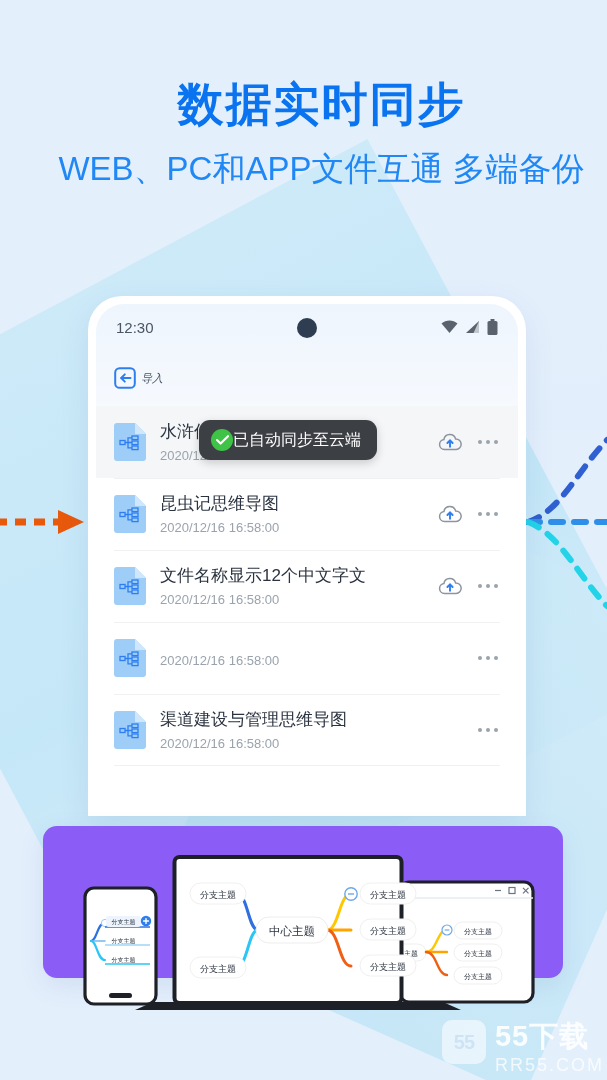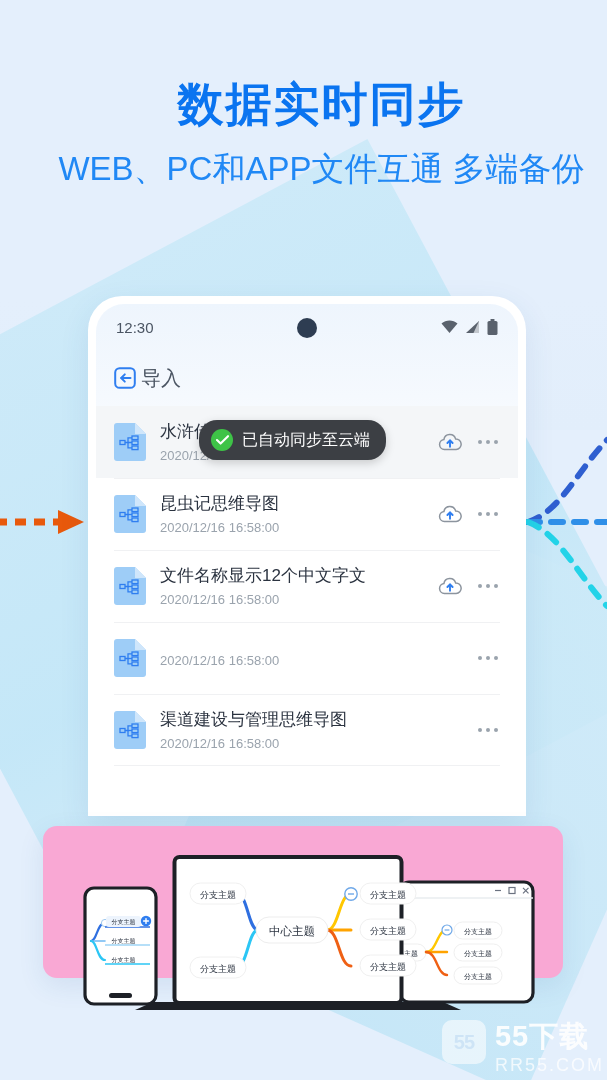--- a/index.html
+++ b/index.html
@@ -84,21 +84,21 @@
   }
   .clock { font-size: 15px; color: #4b5563; }
   .status-icons { display: flex; align-items: center; gap: 7px; }
 
   .appbar {
     height: 56px; display: flex; align-items: center;
     justify-content: space-between; padding: 0 18px;
   }
   .app-title { font-size: 26px; color: #1f2937; font-weight: 500; }
   .import-btn { display: flex; align-items: center; gap: 5px; cursor: pointer; }
-  .import-label { font-size: 20px; color: #4b5563; }
+  .import-label { font-size: 11px; color: #4b5563; font-style: italic; }
 
   
   .file-list { padding: 0 0 0 0; }
   .file-row {
     display: flex; align-items: center;
     height: 72px; padding: 0 18px;
     position: relative;
   }
   .file-row + .file-row::before {
     content: ""; position: absolute; left: 18px; right: 18px; top: 0;
@@ -117,37 +117,37 @@
   }
   .file-date { font-size: 13px; color: #9aa3ad; margin-top: 4px; }
   .row-actions { display: flex; align-items: center; gap: 14px; flex: 0 0 auto; }
   .cloud-slot { width: 24px; height: 24px; display: flex; align-items: center; justify-content: center; }
   .dots { display: flex; gap: 4px; align-items: center; padding: 6px 2px; cursor: pointer; }
   .dots i { width: 4px; height: 4px; border-radius: 50%; background: #9aa3ad; display: block; }
 
   
   .toast {
     position: absolute; left: 103px; top: 116px;
-    display: flex; align-items: center; gap: 9px;
+    display: flex; align-items: center; 
     background: #3c3f44; color: #fff;
-    border-radius: 18px; padding: 9px 16px 9px 12px;
+    border-radius: 11px; padding: 9px 16px 9px 12px;
     font-size: 16px; z-index: 9;
     box-shadow: 0 3px 10px rgba(0,0,0,.18);
   }
   .check {
     width: 22px; height: 22px; border-radius: 50%;
     background: #3ec347; flex: 0 0 22px;
     display: flex; align-items: center; justify-content: center;
   }
 
   
   .devices-card {
     position: absolute; left: 43px; top: 826px;
     width: 520px; height: 152px;
-    background: #f9a8d4; border-radius: 14px;
+    background: #8b5cf6; border-radius: 14px;
     box-shadow: 0 8px 26px rgba(40,90,150,.10);
     z-index: 7;
   }
   .dev-svg { position: absolute; left: 0; top: 0; width: 520px; height: 212px; }
 
   
   .watermark {
     position: absolute; right: 3px; bottom: 6px;
     display: flex; align-items: flex-start; gap: 9px;
     z-index: 12; opacity: .92;

